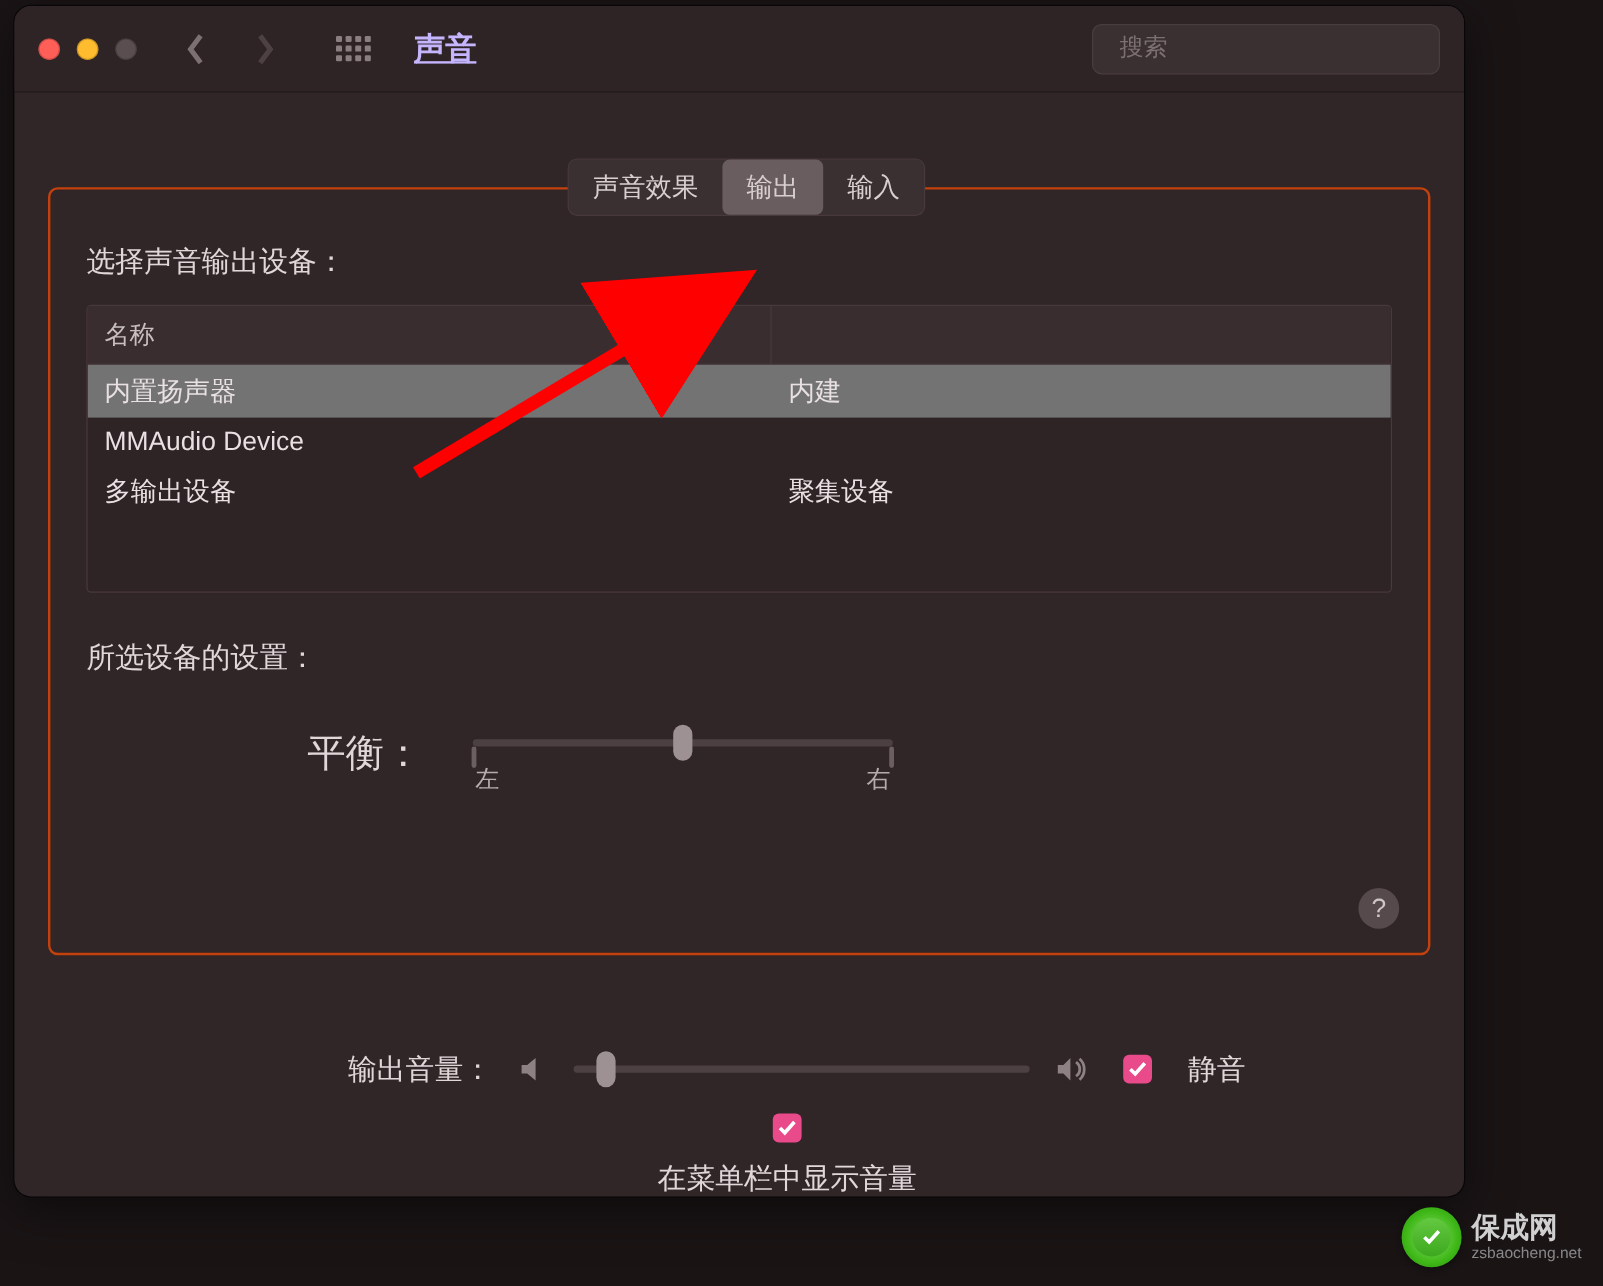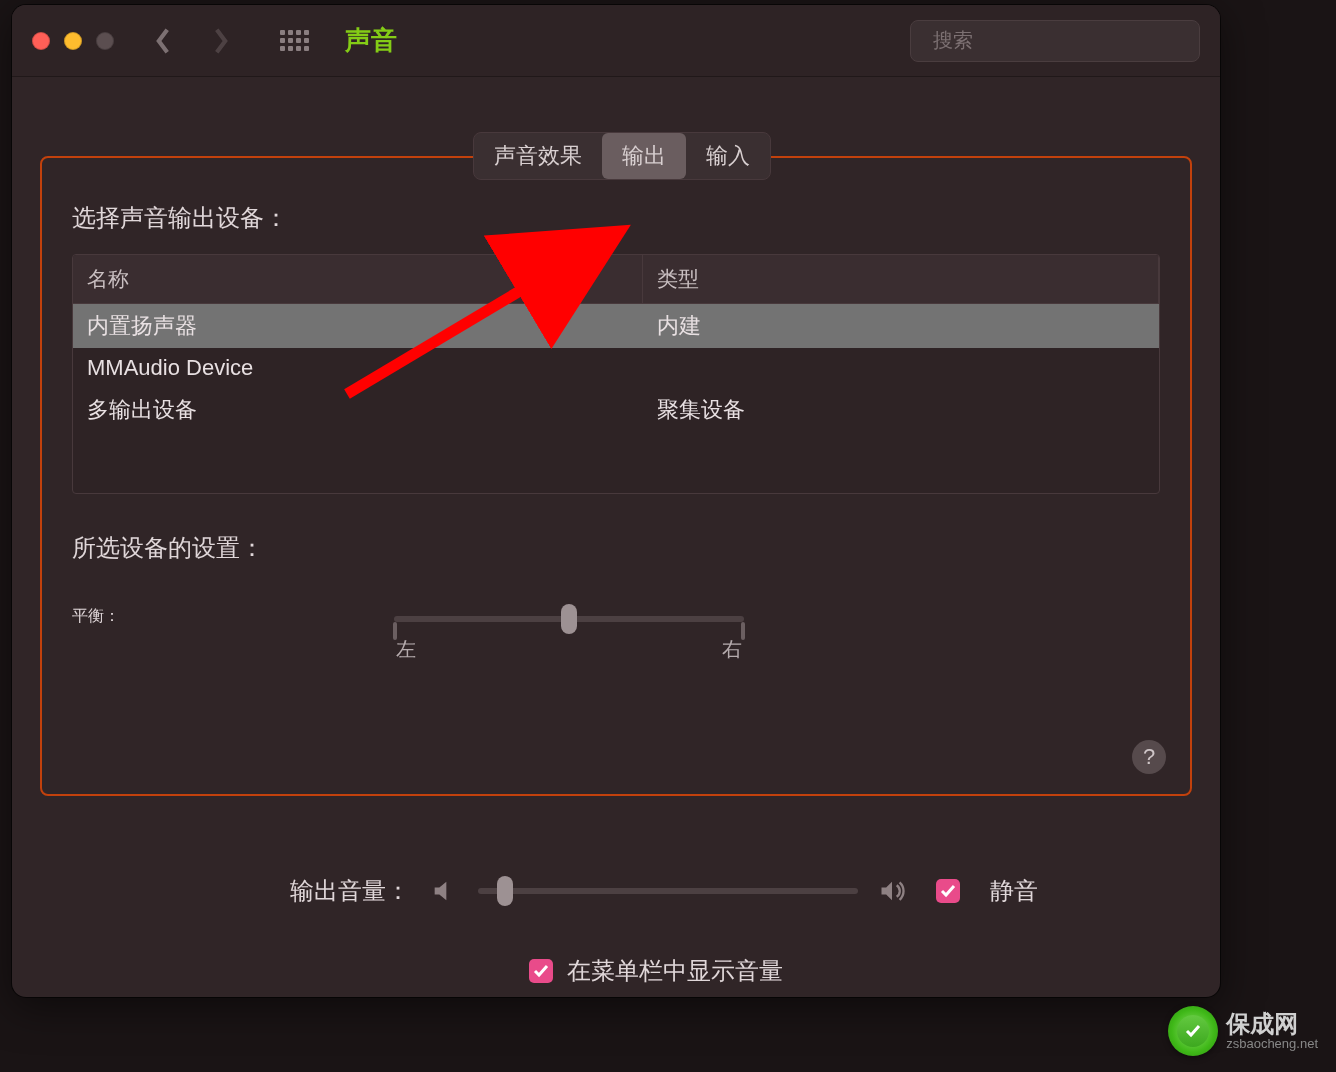--- a/index.html
+++ b/index.html
@@ -67,23 +67,24 @@
       gap: 3px;
     }
     .grid-icon span {
       background: #8a7e80;
       width: 5px;
       height: 5px;
       border-radius: 1px;
     }
     .title {
       margin-left: 36px;
-      color: #84cc16;
+      color: #c4b5fd;
       font-size: 26px;
       font-weight: 600;
+      text-decoration: underline;
     }
     .search-box {
       margin-left: auto;
       width: 290px;
       height: 42px;
       background: #3a2f31;
       border: 1px solid #4a3d3f;
       border-radius: 8px;
       display: flex;
       align-items: center;
@@ -182,23 +183,23 @@
       font-size: 24px;
     }
     .balance-row {
       margin-top: 40px;
       display: flex;
       align-items: flex-start;
       gap: 42px;
     }
     .balance-label {
       width: 280px;
-      text-align: left;
+      text-align: right;
       color: #e0d7d9;
-      font-size: 16px;
+      font-size: 32px;
       padding-top: 2px;
     }
     .slider-wrap {
       width: 350px;
       position: relative;
     }
     .slider-track {
       height: 6px;
       background: #4c4042;
       border-radius: 3px;
@@ -303,23 +304,24 @@
     }
     .mute-label {
       color: #e0d7d9;
       font-size: 24px;
       margin-left: 10px;
     }
     .menubar-row {
       display: flex;
       align-items: center;
       justify-content: center;
-      margin-top: 48px;
+      margin-top: 21px;
       gap: 14px;
       padding-left: 80px;
+      flex-direction: column;
     }
     .menubar-label {
       color: #e0d7d9;
       font-size: 24px;
     }
     .red-arrow {
       position: absolute;
       top: 147px;
       left: 325px;
       width: 310px;
@@ -421,21 +423,20 @@
         <div class="seg-item">输入</div>
       </div>
     </div>
 
     <div class="panel">
       <div class="section-label">选择声音输出设备：</div>
 
       <div class="device-table">
         <div class="table-header">
           <div class="th name">名称</div>
-          <div class="th type">类型</div>
         </div>
         <div class="table-row selected">
           <div class="td name">内置扬声器</div>
           <div class="td type">内建</div>
         </div>
         <div class="table-row">
           <div class="td name">MMAudio Device</div>
           <div class="td type"></div>
         </div>
         <div class="table-row">

